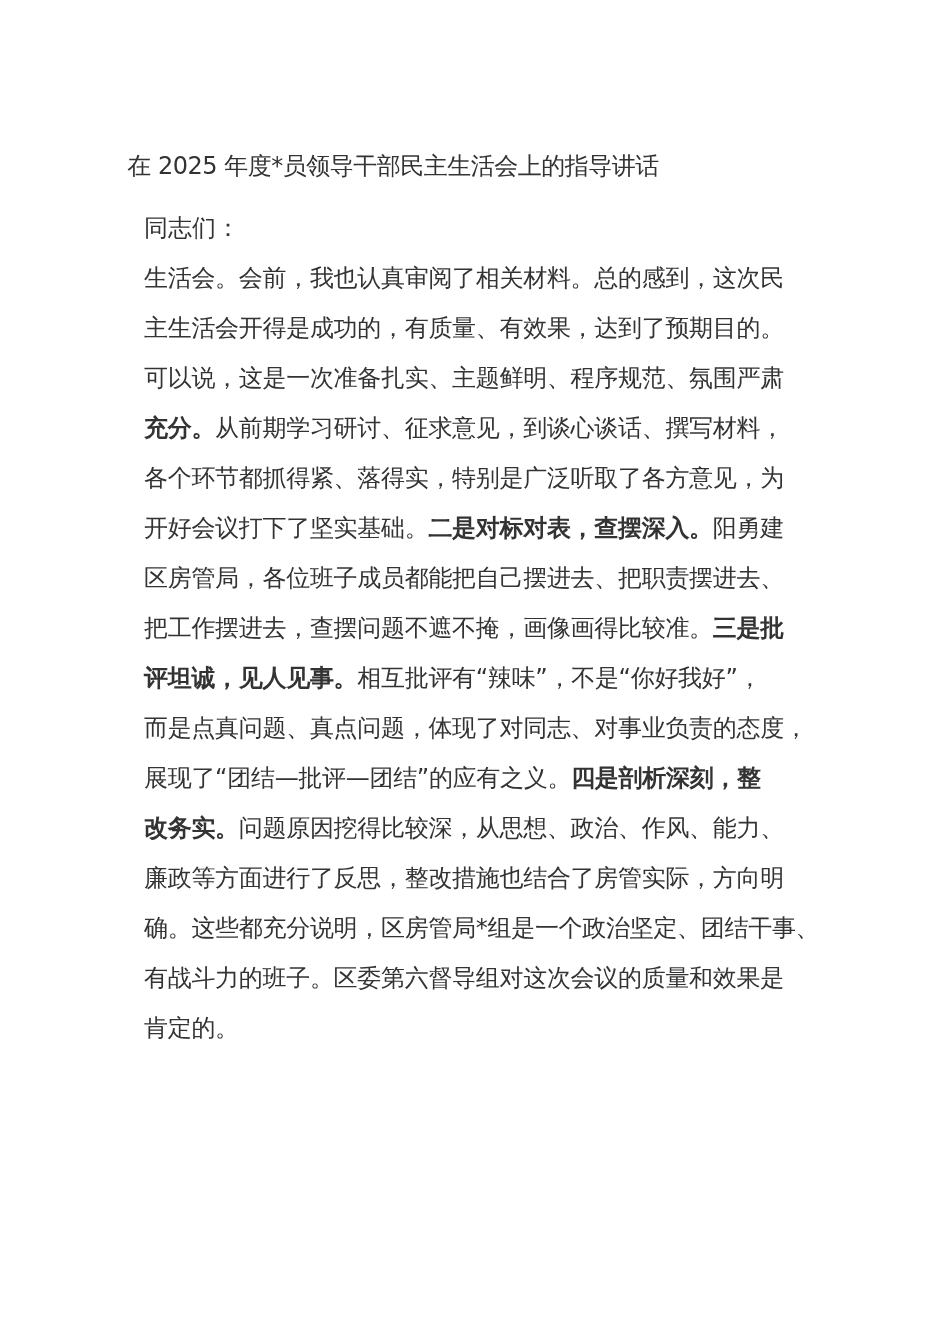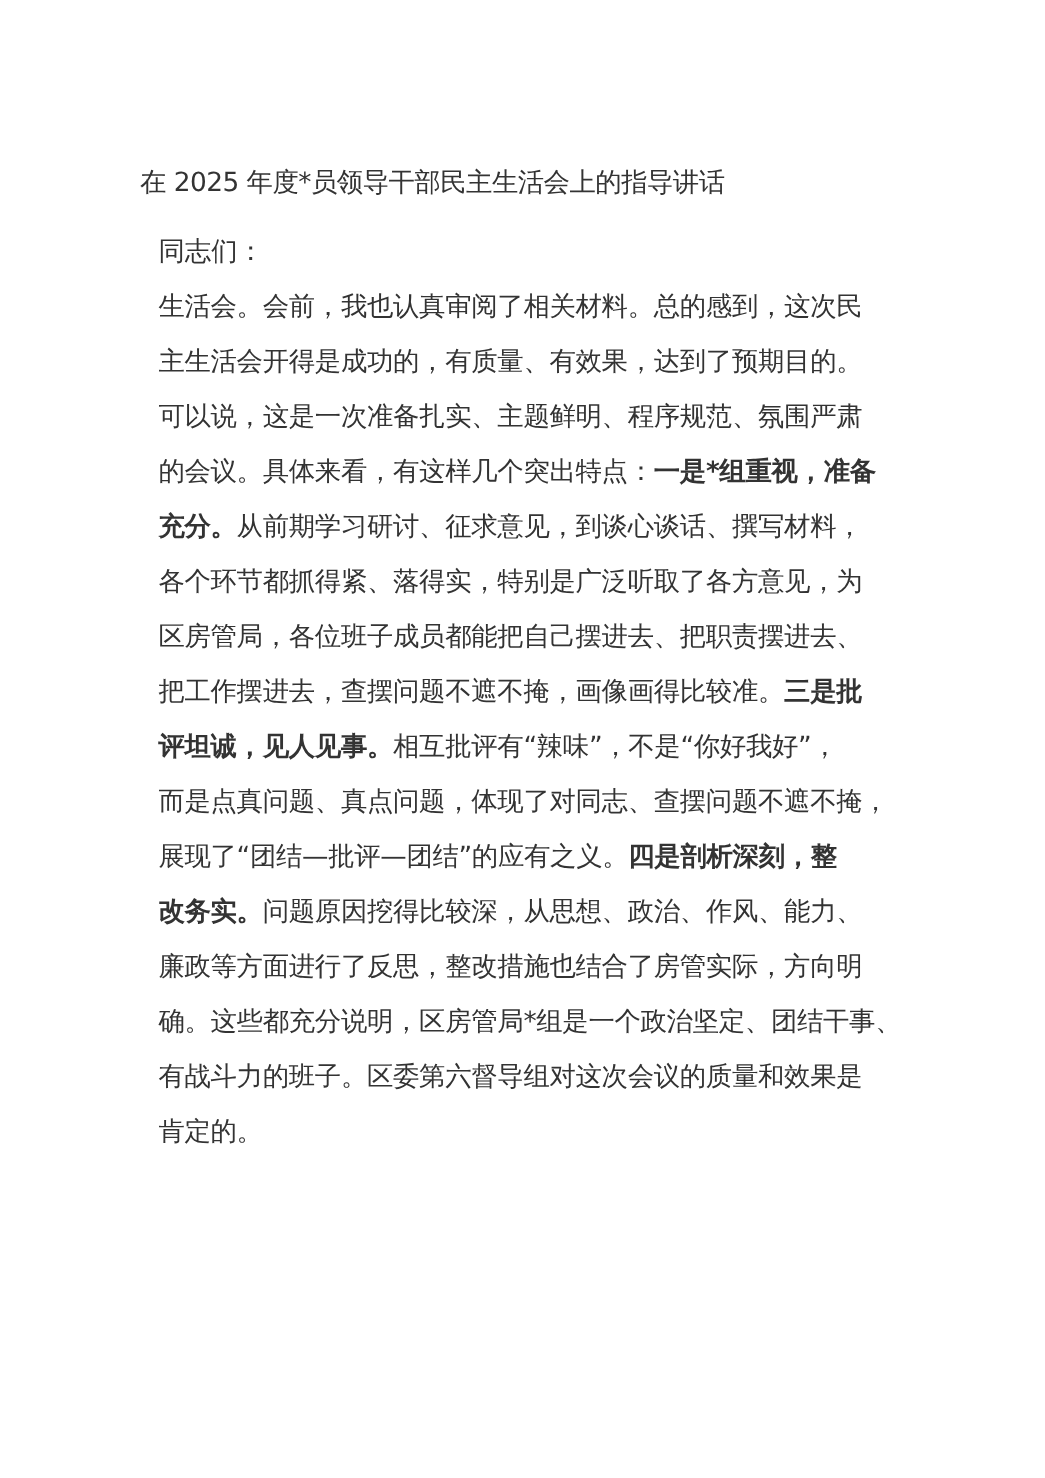--- a/index.html
+++ b/index.html
@@ -65,27 +65,27 @@
 </head>
 <body>
 
 <div class="page">
   <div class="title">在 2025 年度*员领导干部民主生活会上的指导讲话</div>
   <div class="salutation">同志们：</div>
   <div class="body-lines" id="body-lines">
       <div class="line"><span>生活会。会前，我也认真审阅了相关材料。总的感到，这次民</span></div>
       <div class="line"><span>主生活会开得是成功的，有质量、有效果，达到了预期目的。</span></div>
       <div class="line"><span>可以说，这是一次准备扎实、主题鲜明、程序规范、氛围严肃</span></div>
-      <div class="line"><span>的会议。具体来看，有这样几个突出特点：</span><span class="b">一是*组重视，准备</span></div>
       <div class="line"><span class="b">充分。</span><span>从前期学习研讨、征求意见，到谈心谈话、撰写材料，</span></div>
       <div class="line"><span>各个环节都抓得紧、落得实，特别是广泛听取了各方意见，为</span></div>
+      <div class="line"><span>开好会议打下了坚实基础。</span><span class="b">二是对标对表，查摆深入。</span><span>阳勇建</span></div>
       <div class="line"><span>区房管局，各位班子成员都能把自己摆进去、把职责摆进去、</span></div>
       <div class="line"><span>把工作摆进去，查摆问题不遮不掩，画像画得比较准。</span><span class="b">三是批</span></div>
       <div class="line"><span class="b">评坦诚，见人见事。</span><span>相互批评有“辣味”，不是“你好我好”，</span></div>
-      <div class="line"><span>而是点真问题、真点问题，体现了对同志、查摆问题不遮不掩，</span></div>
+      <div class="line"><span>而是点真问题、真点问题，体现了对同志、对事业负责的态度，</span></div>
       <div class="line"><span>展现了“团结—批评—团结”的应有之义。</span><span class="b">四是剖析深刻，整</span></div>
       <div class="line"><span class="b">改务实。</span><span>问题原因挖得比较深，从思想、政治、作风、能力、</span></div>
       <div class="line"><span>廉政等方面进行了反思，整改措施也结合了房管实际，方向明</span></div>
       <div class="line"><span>确。这些都充分说明，区房管局*组是一个政治坚定、团结干事、</span></div>
       <div class="line"><span>有战斗力的班子。区委第六督导组对这次会议的质量和效果是</span></div>
       <div class="line"><span>肯定的。</span></div>
     </div>
 </div>
 
 </body></html>

